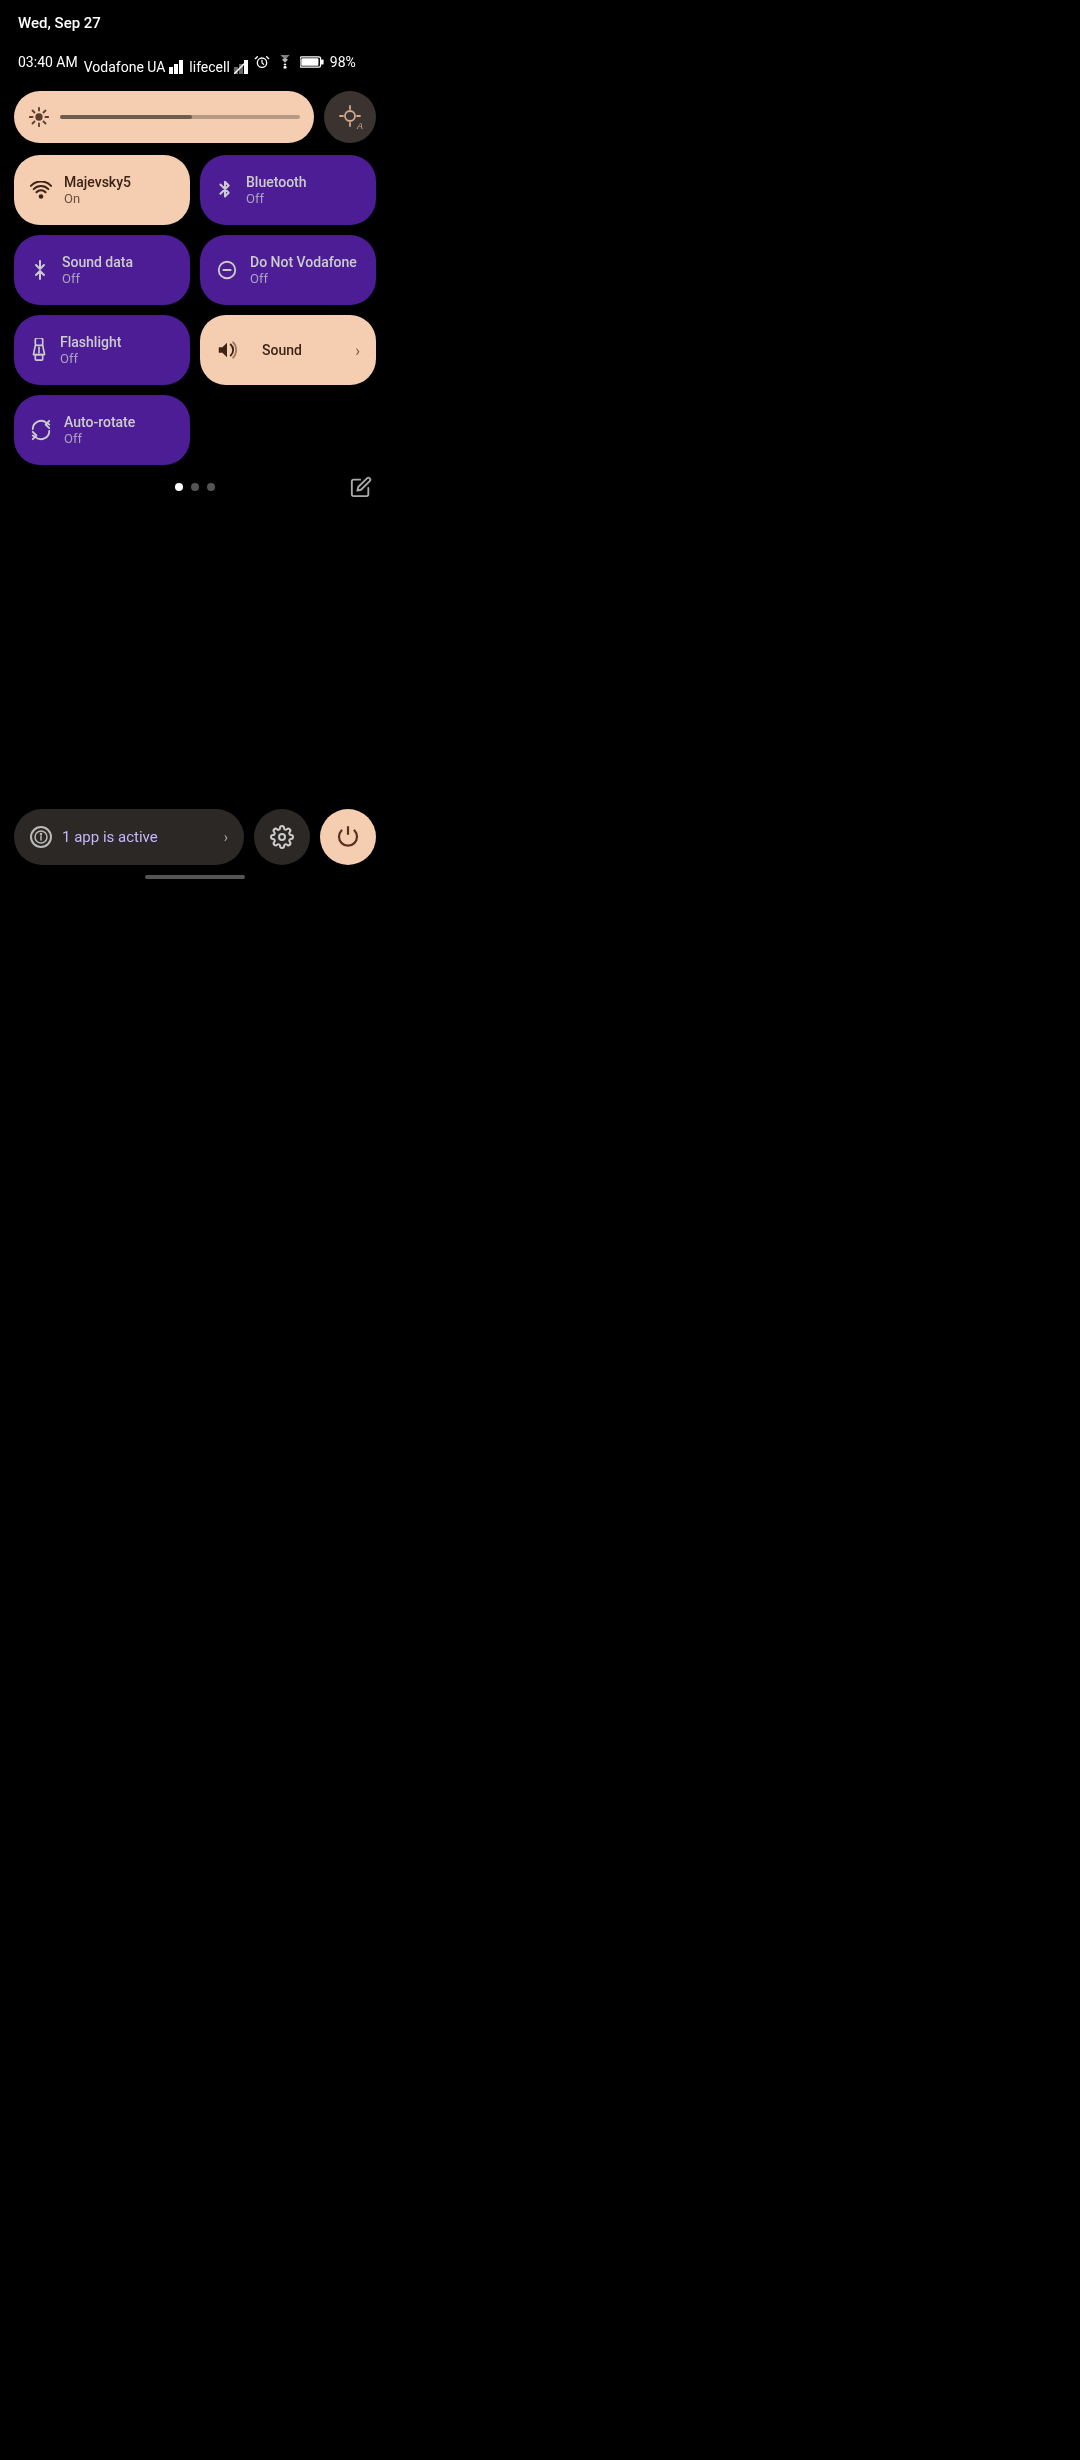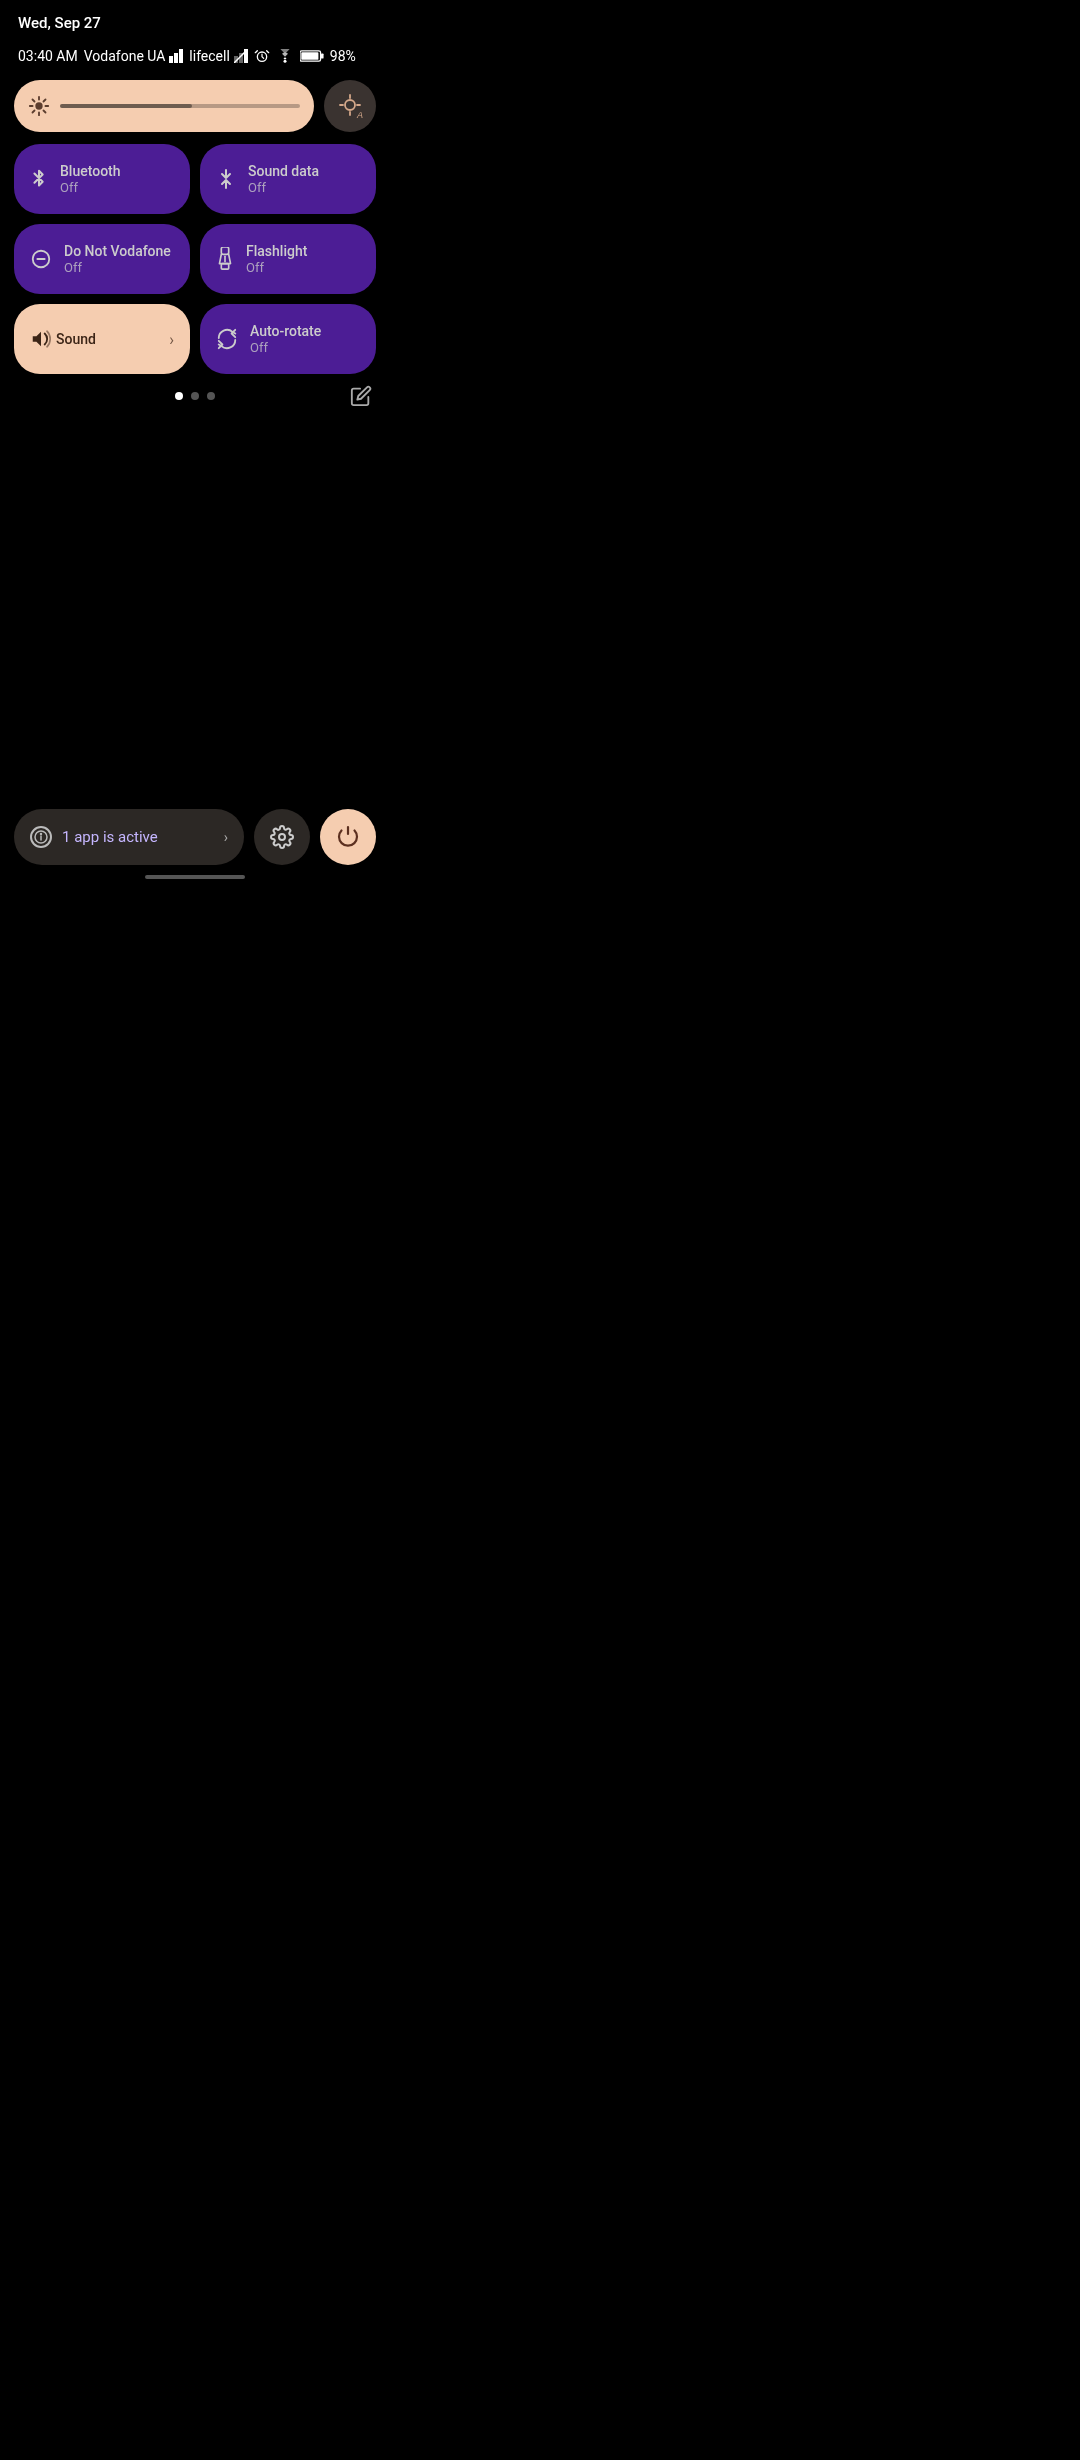--- a/index.html
+++ b/index.html
@@ -34,20 +34,21 @@
 
     .time-text {
       font-size: 14px;
       font-weight: 400;
     }
 
     .carrier {
       display: flex;
       align-items: center;
       gap: 4px;
+      margin-top: 11px;
     }
 
     
     .brightness-row {
       display: flex;
       align-items: center;
       margin: 10px 14px 12px;
       gap: 10px;
     }
 
@@ -159,21 +160,21 @@
 
     .tile-sound {
       background: #f5cdb0;
       color: #3b2416;
       justify-content: space-between;
     }
 
     .tile-sound-left {
       display: flex;
       align-items: center;
-      gap: 4px;
+      gap: 24px;
     }
 
     .tile-chevron {
       font-size: 16px;
       opacity: 0.7;
     }
 
     
     .page-dots {
       display: flex;
@@ -375,20 +376,34 @@
       <line x1="14" y1="20" x2="14" y2="23" stroke="#d4a88a" stroke-width="1.8" stroke-linecap="round"></line>
       <line x1="4" y1="13" x2="7" y2="13" stroke="#d4a88a" stroke-width="1.8" stroke-linecap="round"></line>
       <line x1="21" y1="13" x2="24" y2="13" stroke="#d4a88a" stroke-width="1.8" stroke-linecap="round"></line>
       <text x="21" y="26" font-size="9" fill="#d4a88a" font-family="sans-serif" font-style="italic">A</text>
     </svg>
   </div>
 </div>
 
 <div class="tiles-grid">
 
+  <div class="tile tile-active">
+    <span class="tile-icon">
+      <svg width="22" height="18" viewBox="0 0 24 18" fill="#3b2416">
+        <circle cx="12" cy="16" r="2.5"></circle>
+        <path d="M7 11.5a7 7 0 0 1 10 0" fill="none" stroke="#3b2416" stroke-width="2.2" stroke-linecap="round"></path>
+        <path d="M4 8a11 11 0 0 1 16 0" fill="none" stroke="#3b2416" stroke-width="2.2" stroke-linecap="round"></path>
+        <path d="M1 4.5a15 15 0 0 1 22 0" fill="none" stroke="#3b2416" stroke-width="2.2" stroke-linecap="round"></path>
+      </svg>
+    </span>
+    <div class="tile-text">
+      <span class="tile-label">Majevsky5</span>
+      <span class="tile-sublabel">On</span>
+    </div>
+  </div>
 
   <div class="tile tile-inactive">
     <span class="tile-icon">
       <svg width="18" height="22" viewBox="0 0 18 24" fill="none" stroke="#ccc" stroke-width="2.2" stroke-linecap="round" stroke-linejoin="round">
         <polyline points="4,6 13,15 9,19 9,3 13,7 4,16"></polyline>
       </svg>
     </span>
     <div class="tile-text">
       <span class="tile-label">Bluetooth</span>
       <span class="tile-sublabel">Off</span>

